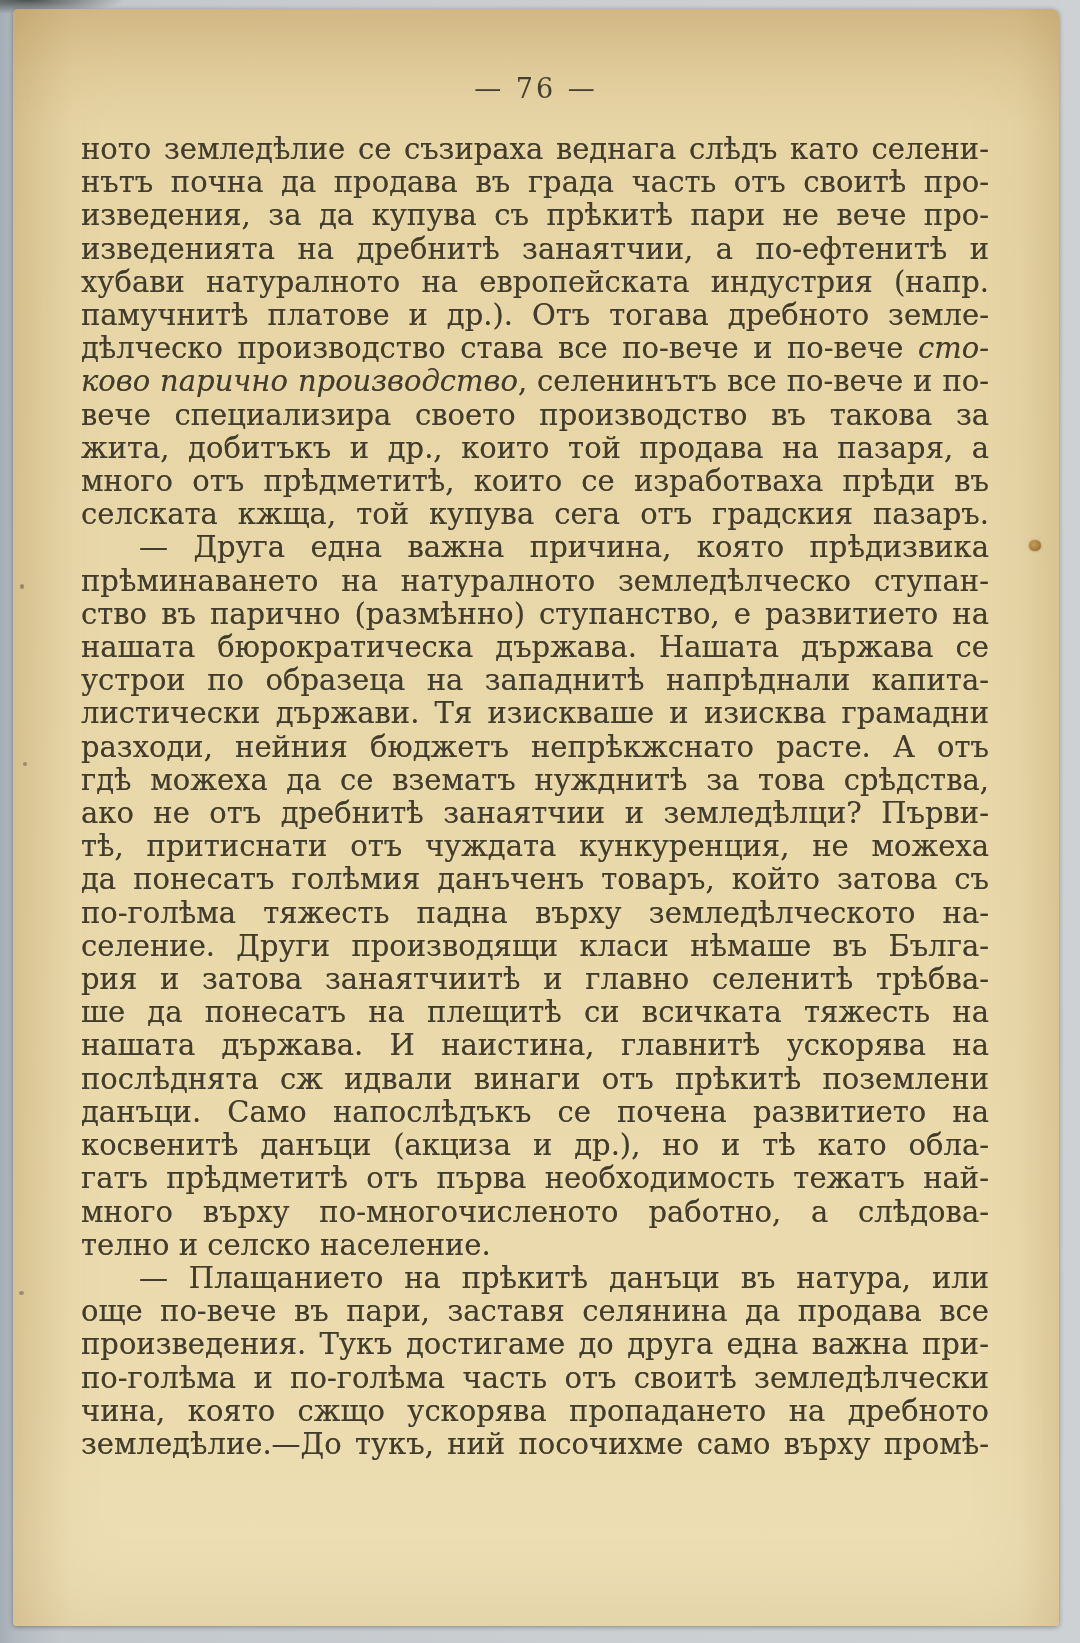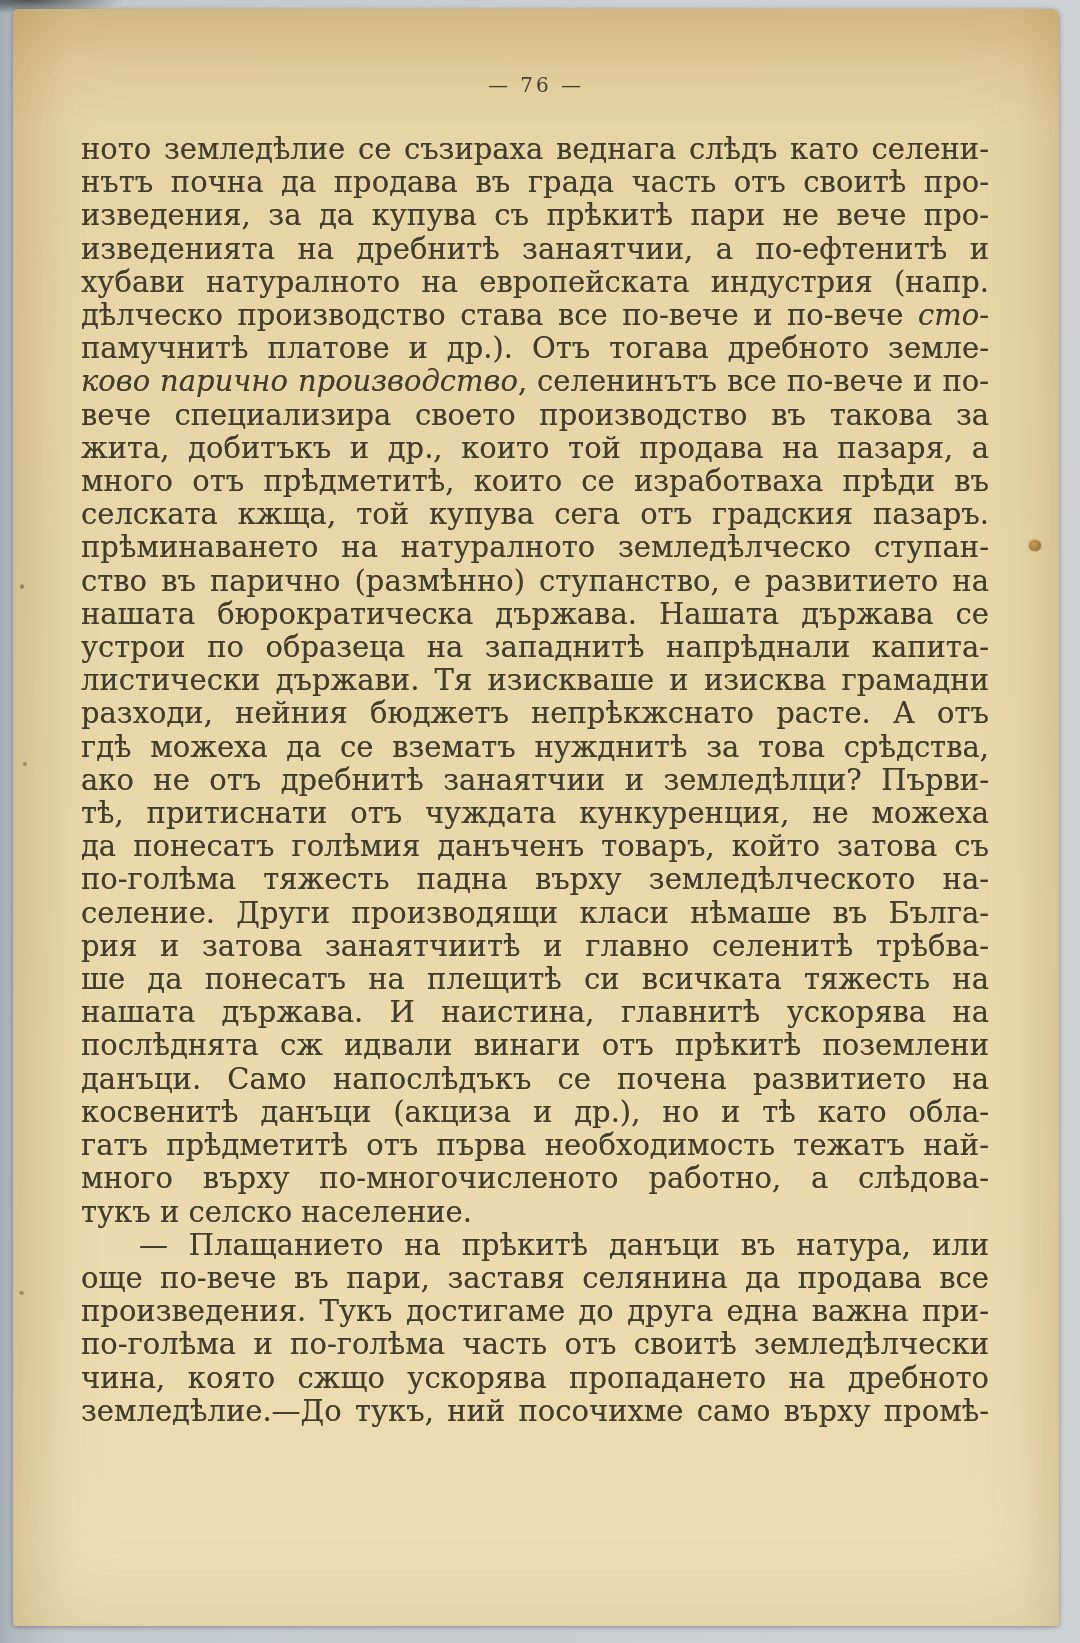--- a/index.html
+++ b/index.html
@@ -23,21 +23,21 @@
       linear-gradient(180deg, #d8bf8c 0px, #e1cc9b 60px, #e7d5a6 120px, #e9d8aa 50%, #ebdbae 85%, #eddfb6 100%);
     box-shadow:
       inset 0 0 90px rgba(140, 100, 40, 0.18),
       0 1px 5px rgba(0,0,0,0.35);
   }
   .page-number {
     position: absolute;
     left: 0; right: 0;
     top: 64px;
     text-align: center;
-    font-size: 20px;
+    font-size: 27px;
     letter-spacing: 3px;
     color: #46402f;
   }
   .text-block {
     position: absolute;
     left: 68px;
     top: 124px;
     width: 908px;
     font-size: 29px;
     line-height: 33.2px;
@@ -64,50 +64,51 @@
 
 <div class="page">
   <div class="page-number">— 76 —</div>
   <div class="text-block">
       <div class="para">
         <div class="line just"><span>ното земледѣлие се съзираха веднага слѣдъ като селени-</span></div>
         <div class="line just"><span>нътъ почна да продава въ града часть отъ своитѣ про-</span></div>
         <div class="line just"><span>изведения, за да купува съ прѣкитѣ пари не вече про-</span></div>
         <div class="line just"><span>изведенията на дребнитѣ занаятчии, а по-ефтенитѣ и</span></div>
         <div class="line just"><span>хубави натуралното на европейската индустрия (напр.</span></div>
+        <div class="line just"><span>памучнитѣ платове и др.). Отъ тогава дребното земле-</span></div>
         <div class="line just"><span>дѣлческо производство става все по-вече и по-вече </span><span class="it">сто-</span></div>
-        <div class="line just"><span>памучнитѣ платове и др.). Отъ тогава дребното земле-</span></div>
         <div class="line just"><span class="it">ково парично производство</span><span>, селенинътъ все по-вече и по-</span></div>
         <div class="line just"><span>вече специализира своето производство въ такова за</span></div>
         <div class="line just"><span>жита, добитъкъ и др., които той продава на пазаря, а</span></div>
         <div class="line just"><span>много отъ прѣдметитѣ, които се изработваха прѣди въ</span></div>
         <div class="line just"><span>селската кжща, той купува сега отъ градския пазаръ.</span></div>
       </div>
       <div class="para">
+        <div class="line just first"><span>— Друга една важна причина, която прѣдизвика</span></div>
         <div class="line just"><span>прѣминаването на натуралното земледѣлческо ступан-</span></div>
         <div class="line just"><span>ство въ парично (размѣнно) ступанство, е развитието на</span></div>
         <div class="line just"><span>нашата бюрократическа държава. Нашата държава се</span></div>
         <div class="line just"><span>устрои по образеца на западнитѣ напрѣднали капита-</span></div>
         <div class="line just"><span>листически държави. Тя изискваше и изисква грамадни</span></div>
         <div class="line just"><span>разходи, нейния бюджетъ непрѣкжснато расте. А отъ</span></div>
         <div class="line just"><span>гдѣ можеха да се взематъ нужднитѣ за това срѣдства,</span></div>
         <div class="line just"><span>ако не отъ дребнитѣ занаятчии и земледѣлци? Първи-</span></div>
         <div class="line just"><span>тѣ, притиснати отъ чуждата кункуренция, не можеха</span></div>
         <div class="line just"><span>да понесатъ голѣмия данъченъ товаръ, който затова съ</span></div>
         <div class="line just"><span>по-голѣма тяжесть падна върху земледѣлческото на-</span></div>
         <div class="line just"><span>селение. Други производящи класи нѣмаше въ Бълга-</span></div>
         <div class="line just"><span>рия и затова занаятчиитѣ и главно селенитѣ трѣбва-</span></div>
         <div class="line just"><span>ше да понесатъ на плещитѣ си всичката тяжесть на</span></div>
         <div class="line just"><span>нашата държава. И наистина, главнитѣ ускорява на</span></div>
         <div class="line just"><span>послѣднята сж идвали винаги отъ прѣкитѣ поземлени</span></div>
         <div class="line just"><span>данъци. Само напослѣдъкъ се почена развитието на</span></div>
         <div class="line just"><span>косвенитѣ данъци (акциза и др.), но и тѣ като обла-</span></div>
         <div class="line just"><span>гатъ прѣдметитѣ отъ първа необходимость тежатъ най-</span></div>
         <div class="line just"><span>много върху по-многочисленото работно, а слѣдова-</span></div>
-        <div class="line"><span>тукъ и селско население.</span></div>
+        <div class="line"><span>телно и селско население.</span></div>
       </div>
       <div class="para">
         <div class="line just first"><span>— Плащанието на прѣкитѣ данъци въ натура, или</span></div>
         <div class="line just"><span>още по-вече въ пари, заставя селянина да продава все</span></div>
         <div class="line just"><span>произведения. Тукъ достигаме до друга една важна при-</span></div>
         <div class="line just"><span>по-голѣма и по-голѣма часть отъ своитѣ земледѣлчески</span></div>
         <div class="line just"><span>чина, която сжщо ускорява пропадането на дребното</span></div>
         <div class="line just"><span>земледѣлие.—До тукъ, ний посочихме само върху промѣ-</span></div>
       </div>
     </div>

